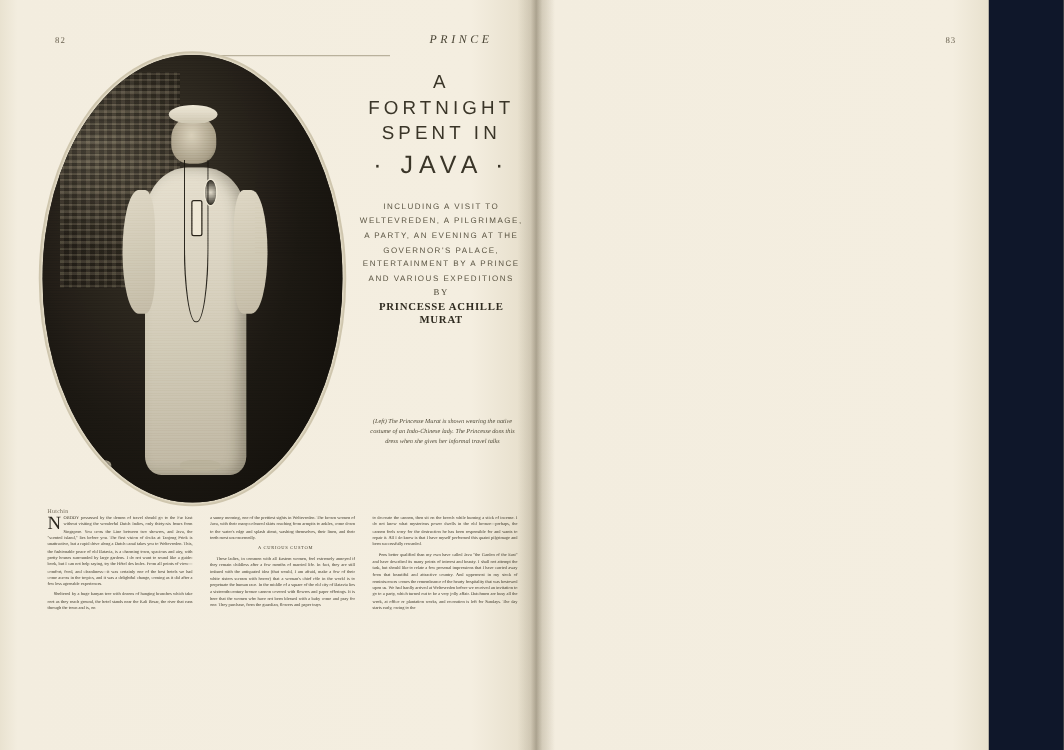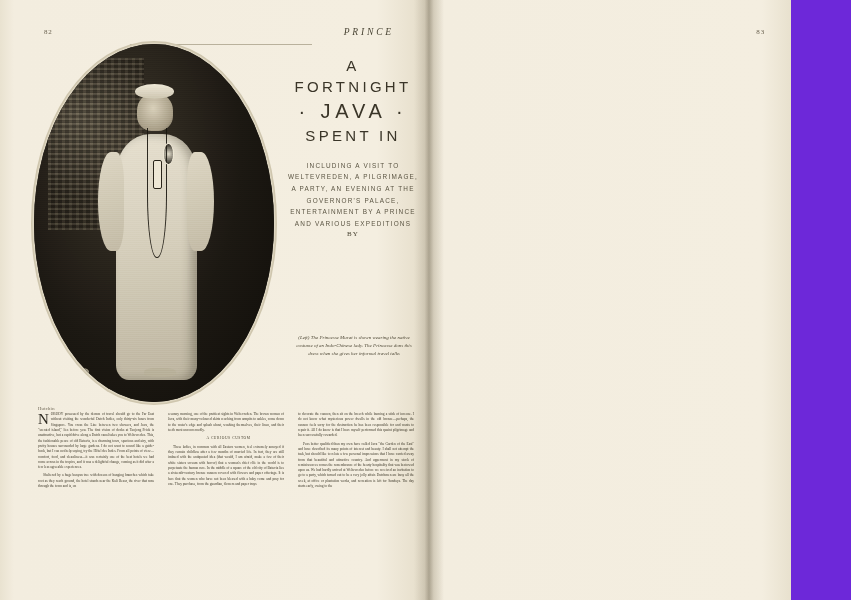--- a/index.html
+++ b/index.html
@@ -11,21 +11,21 @@
     width: 851px;
     height: 600px;
     overflow: hidden;
     font-family: "Liberation Serif", serif;
   }
 
   #spread {
     position: relative;
     width: 851px;
     height: 600px;
-    background: #6d28d9;
+    background: #0f172a;
   }
 
   
   .page {
     position: absolute;
     top: 0;
     height: 600px;
     background: #f2ecdd;
   }
   #page-left  { left: 0;   width: 428px;
@@ -310,24 +310,25 @@
         <div class="p-shoe" id="shoe-b"></div>
         <div class="grain"></div>
       </div>
     </div>
 
     <div id="photo-credit">Hutchin</div>
 
     <div id="headline-block">
       <div class="deco" id="h-a">A</div>
       <div class="deco" id="h-fortnight">FORTNIGHT</div>
+      <div class="deco" id="h-spent">SPENT IN</div>
       <div class="deco" id="h-java">· JAVA ·</div>
-      <div class="deco" id="h-spent">SPENT IN</div>
       <div id="deck">INCLUDING A VISIT TO WELTEVREDEN, A PILGRIMAGE, A PARTY, AN EVENING AT THE GOVERNOR'S PALACE, ENTERTAINMENT BY A PRINCE AND VARIOUS EXPEDITIONS</div>
       <div id="byline-by">BY</div>
+      <div id="byline-name">PRINCESSE ACHILLE MURAT</div>
     </div>
 
     <div id="portrait-caption">(Left) The Princesse Murat is shown wearing the native costume of an Indo-Chinese lady. The Princesse dons this dress when she gives her informal travel talks</div>
 
     <div class="col" id="col-l1">
       <p class="noindent"><span class="dropcap">N</span><span>OBODY possessed by the demon of travel should go to the Far East without visiting the wonderful Dutch Indies, only thirty-six hours from Singapore. You cross the Line between two showers, and Java, the "scented island," lies before you. The first vision of docks at Tanjong Priok is unattractive, but a rapid drive along a Dutch canal takes you to Weltevreden. This, the fashionable peace of old Batavia, is a charming town, spacious and airy, with pretty houses surrounded by large gardens. I do not want to sound like a guide-book, but I can not help saying, try the Hôtel des Indes. From all points of view—comfort, food, and cleanliness—it was certainly one of the best hotels we had come across in the tropics, and it was a delightful change, coming as it did after a few less agreeable experiences.</span></p>
       <p>Sheltered by a huge banyan tree with dozens of hanging branches which take root as they reach ground, the hotel stands near the Kali Besar, the river that runs through the town and is, on</p>
     </div>
 
     <div class="col" id="col-l2">

